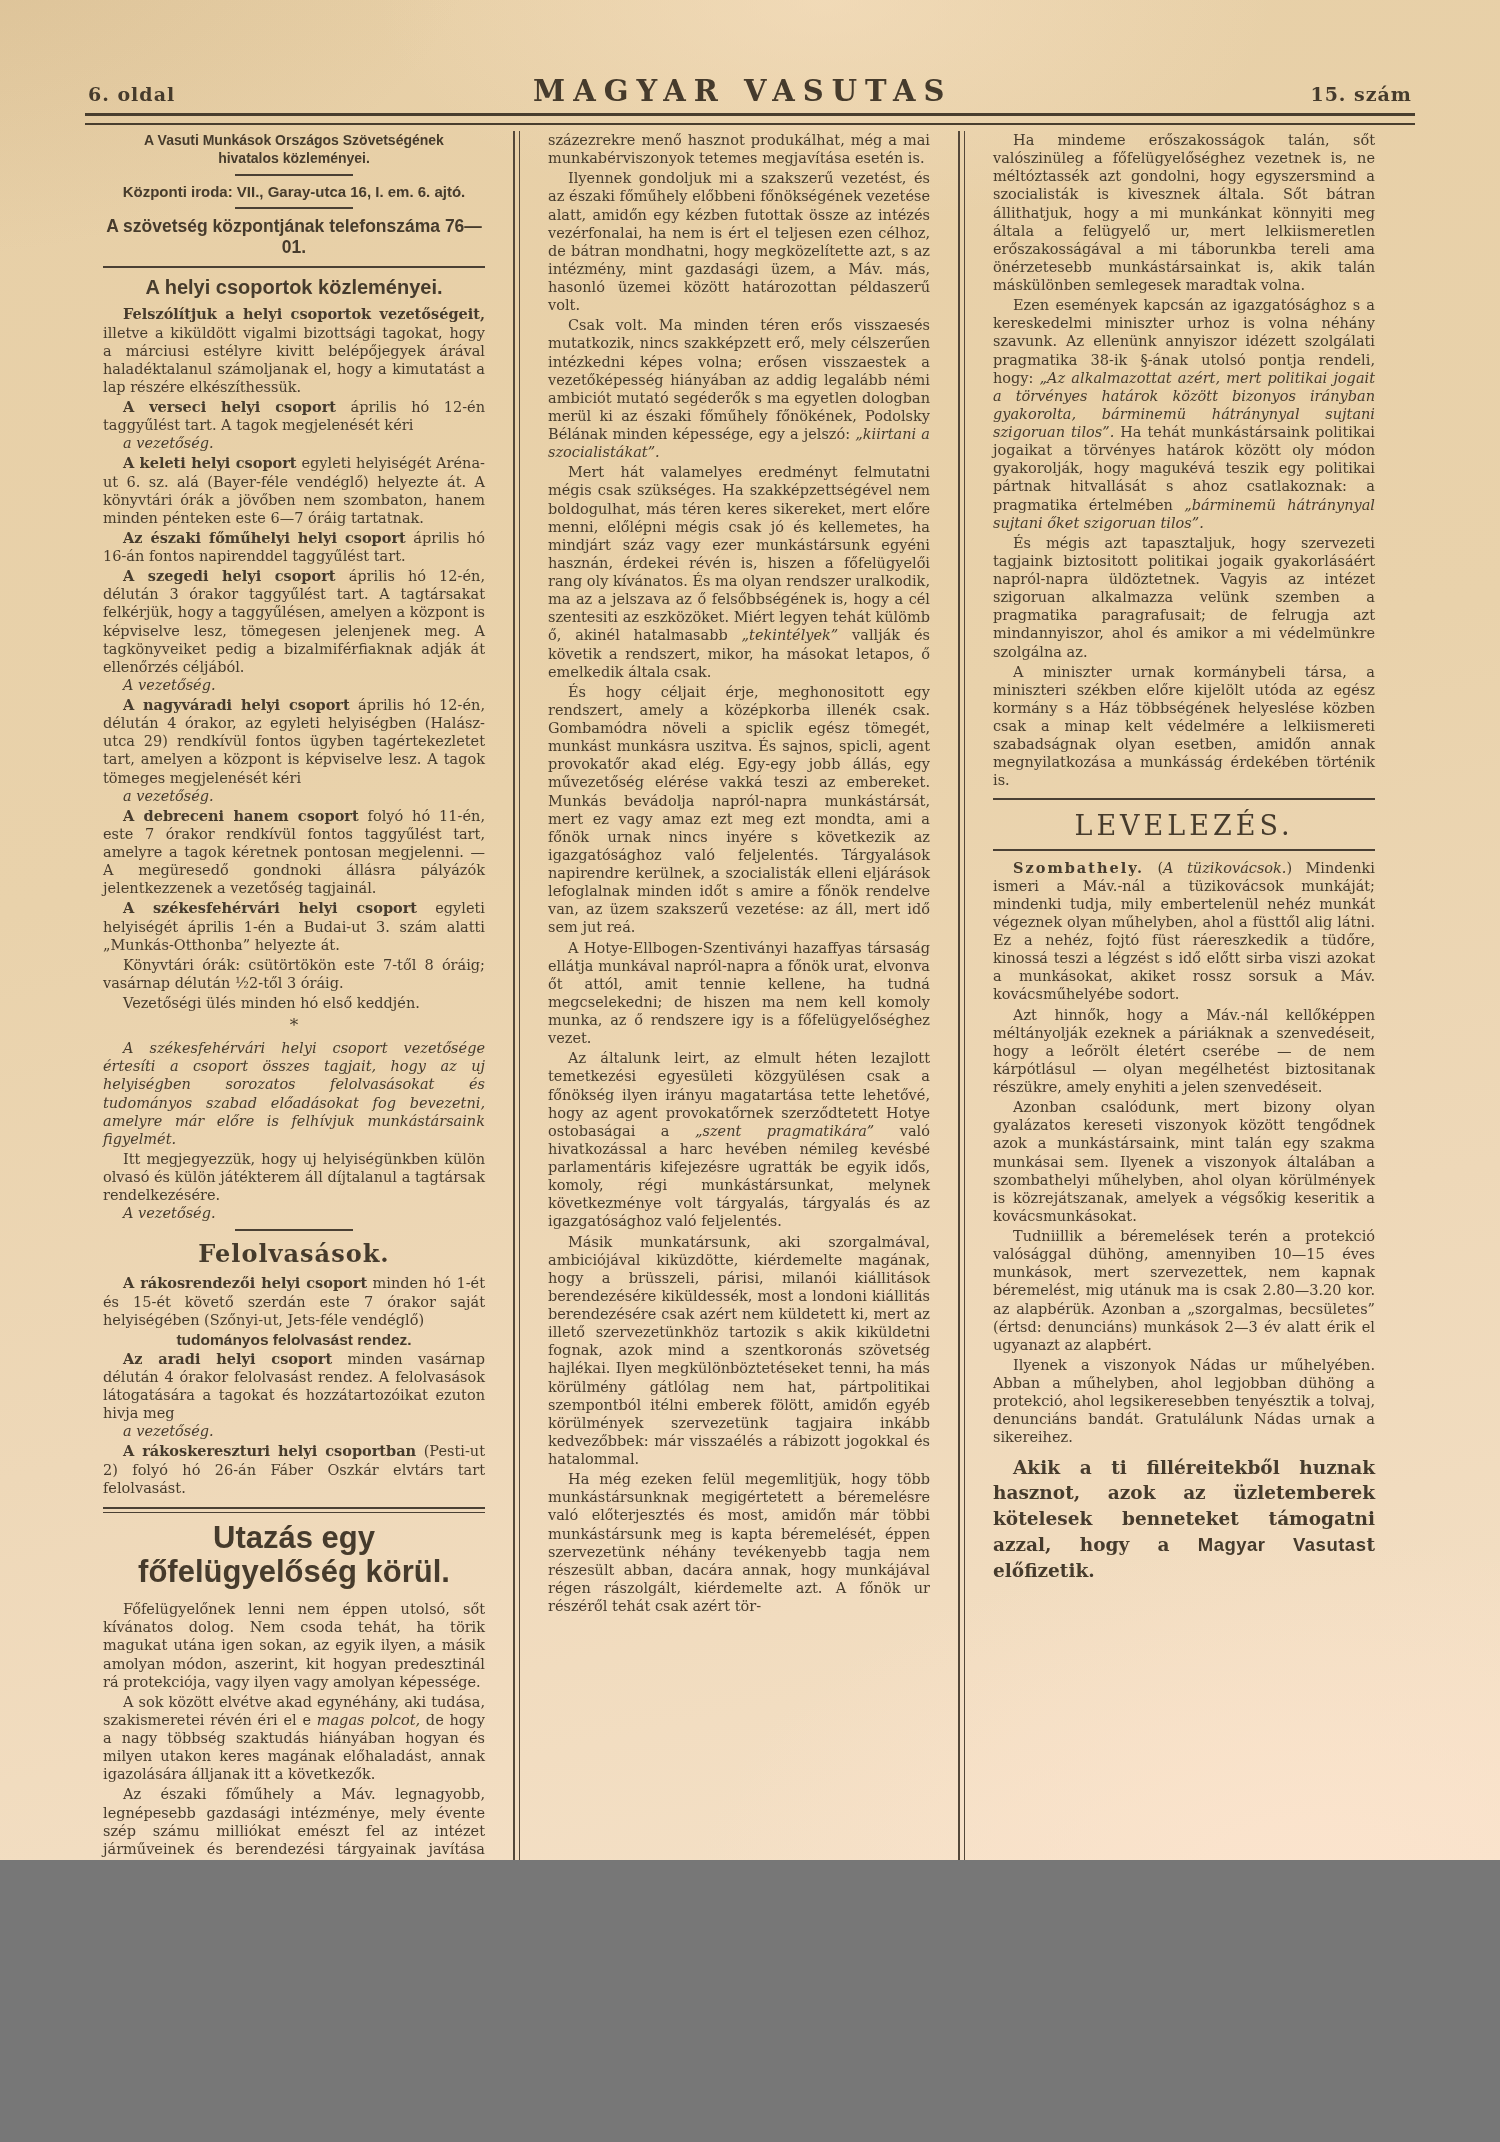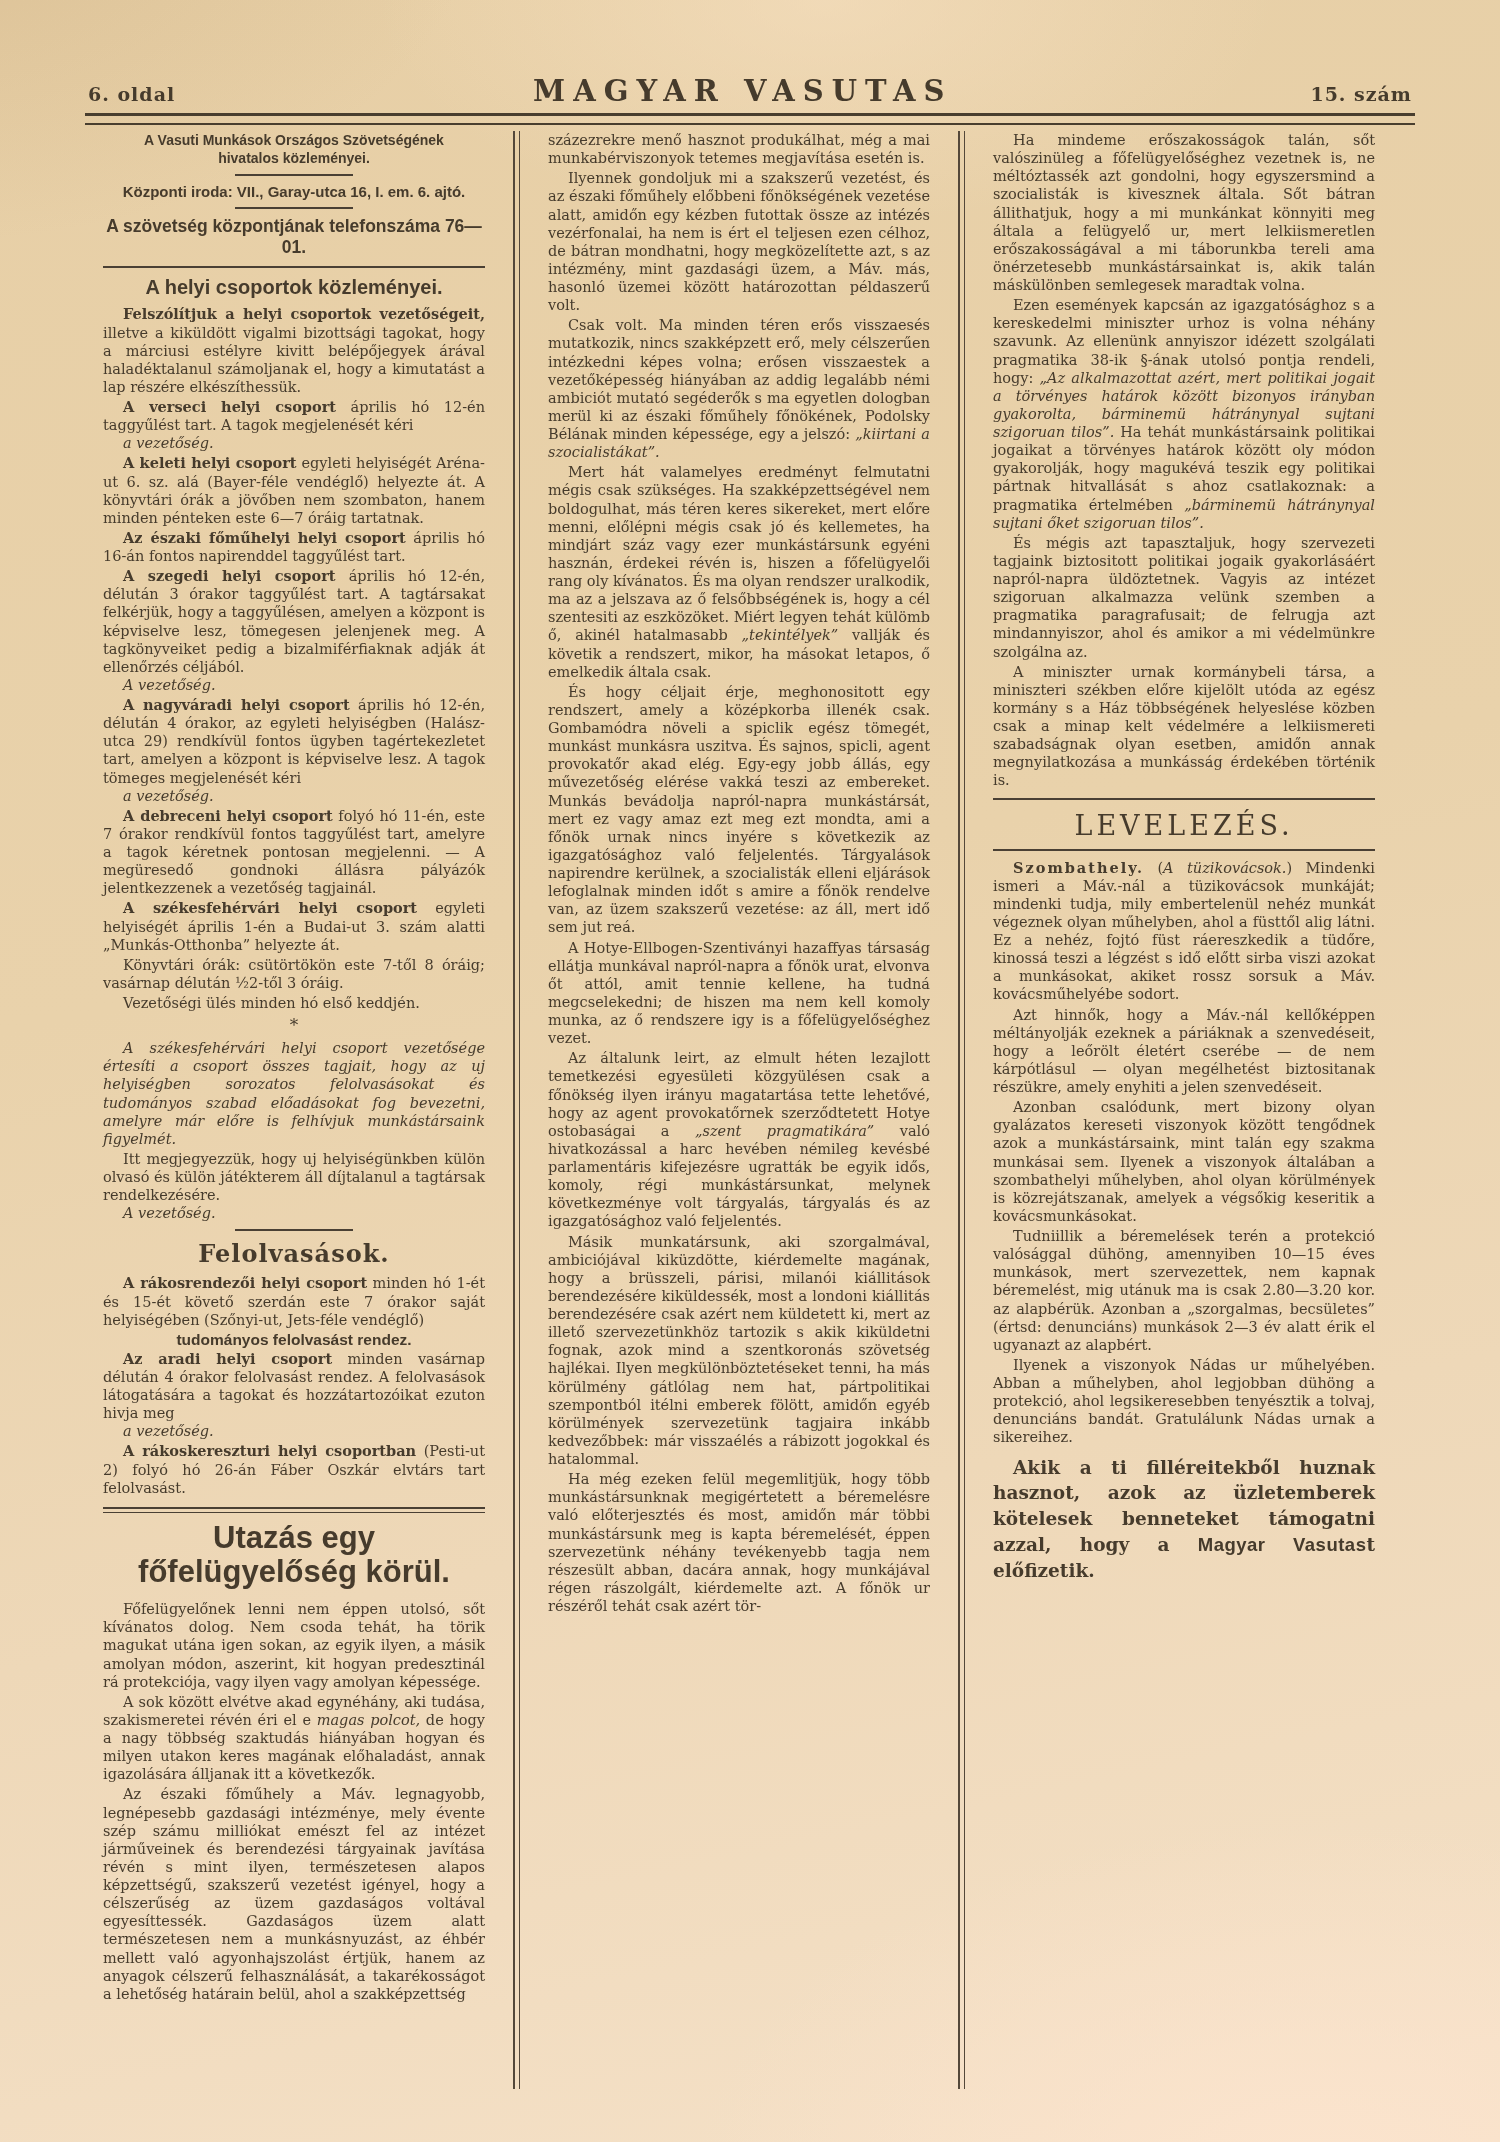--- a/index.html
+++ b/index.html
@@ -1,17 +1,17 @@
 <!DOCTYPE html>
 <html><head>
 <meta charset="utf-8">
 <style>
   html,body{margin:0;padding:0;background:#777;}
   .page{
-    position:relative;width:1500px;height:2142px;overflow:hidden;
+    position:relative;width:1500px;height:1860px;overflow:hidden;
     background:
       radial-gradient(ellipse 900px 520px at 88% 102%, rgba(252,228,206,.95), rgba(252,228,206,0) 70%),
       radial-gradient(ellipse 800px 500px at -5% -5%, rgba(190,158,110,.30), rgba(190,158,110,0) 70%),
       radial-gradient(ellipse 600px 300px at 55% 0%, rgba(248,226,196,.55), rgba(248,226,196,0) 75%),
       linear-gradient(168deg,#e7cfa6 0%,#e9d2ab 42%,#eed8b8 68%,#f5e1c8 100%);
     color:#463b2c;
     font-family:"DejaVu Serif","Liberation Serif",serif;
   }
   .header{position:absolute;top:74px;left:88px;width:1324px;display:flex;justify-content:space-between;align-items:baseline;}
   .pagenum,.issue{font-size:19px;font-weight:bold;letter-spacing:1px;}
@@ -63,21 +63,21 @@
         <div class="blk rule-short"></div>
         <div class="blk phone"><span>A szövetség központjának telefonszáma 76—01.</span></div>
         <div class="blk rule-col"></div>
         <div class="blk heading"><span>A helyi csoportok közleményei.</span></div>
         <div class="blk para"><span class="lead">Felszólítjuk a helyi csoportok vezetőségeit,</span><span> illetve a kiküldött vigalmi bizottsági tagokat, hogy a márciusi estélyre kivitt belépőjegyek árával haladéktalanul számoljanak el, hogy a kimutatást a lap részére elkészíthessük.</span></div>
         <div class="blk para"><span class="lead">A verseci helyi csoport</span><span> április hó 12-én taggyűlést tart. A tagok megjelenését kéri</span><span class="sig">a vezetőség.</span></div>
         <div class="blk para"><span class="lead">A keleti helyi csoport</span><span> egyleti helyiségét Aréna-ut 6. sz. alá (Bayer-féle vendéglő) helyezte át. A könyvtári órák a jövőben nem szombaton, hanem minden pénteken este 6—7 óráig tartatnak.</span></div>
         <div class="blk para"><span class="lead">Az északi főműhelyi helyi csoport</span><span> április hó 16-án fontos napirenddel taggyűlést tart.</span></div>
         <div class="blk para"><span class="lead">A szegedi helyi csoport</span><span> április hó 12-én, délután 3 órakor taggyűlést tart. A tagtársakat felkérjük, hogy a taggyűlésen, amelyen a központ is képviselve lesz, tömegesen jelenjenek meg. A tagkönyveiket pedig a bizalmiférfiaknak adják át ellenőrzés céljából.</span><span class="sig">A vezetőség.</span></div>
         <div class="blk para"><span class="lead">A nagyváradi helyi csoport</span><span> április hó 12-én, délután 4 órakor, az egyleti helyiségben (Halász-utca 29) rendkívül fontos ügyben tagértekezletet tart, amelyen a központ is képviselve lesz. A tagok tömeges megjelenését kéri</span><span class="sig">a vezetőség.</span></div>
-        <div class="blk para"><span class="lead">A debreceni helyi csoport</span><span> folyó hó 11-én, este 7 órakor rendkívül fontos taggyűlést tart, amelyre a tagok kéretnek pontosan megjelenni. — A megüresedő gondnoki állásra pályázók jelentkezzenek a vezetőség tagjainál.</span></div>
+        <div class="blk para"><span class="lead">A debreceni hanem csoport</span><span> folyó hó 11-én, este 7 órakor rendkívül fontos taggyűlést tart, amelyre a tagok kéretnek pontosan megjelenni. — A megüresedő gondnoki állásra pályázók jelentkezzenek a vezetőség tagjainál.</span></div>
         <div class="blk para"><span class="lead">A székesfehérvári helyi csoport</span><span> egyleti helyiségét április 1-én a Budai-ut 3. szám alatti „Munkás-Otthonba” helyezte át.</span></div>
         <div class="blk para"><span>Könyvtári órák: csütörtökön este 7-től 8 óráig; vasárnap délután ½2-től 3 óráig.</span></div>
         <div class="blk para"><span>Vezetőségi ülés minden hó első keddjén.</span></div>
         <div class="blk star"><span>*</span></div>
         <div class="blk para-italic"><span>A székesfehérvári helyi csoport vezetősége értesíti a csoport összes tagjait, hogy az uj helyiségben sorozatos felolvasásokat és tudományos szabad előadásokat fog bevezetni, amelyre már előre is felhívjuk munkástársaink figyelmét.</span></div>
         <div class="blk para"><span>Itt megjegyezzük, hogy uj helyiségünkben külön olvasó és külön játékterem áll díjtalanul a tagtársak rendelkezésére.</span><span class="sig">A vezetőség.</span></div>
         <div class="blk rule-short"></div>
         <div class="blk heading2"><span>Felolvasások.</span></div>
         <div class="blk para"><span class="lead">A rákosrendezői helyi csoport</span><span> minden hó 1-ét és 15-ét követő szerdán este 7 órakor saját helyiségében (Szőnyi-ut, Jets-féle vendéglő)</span></div>
         <div class="blk center-bold"><span>tudományos felolvasást rendez.</span></div>

